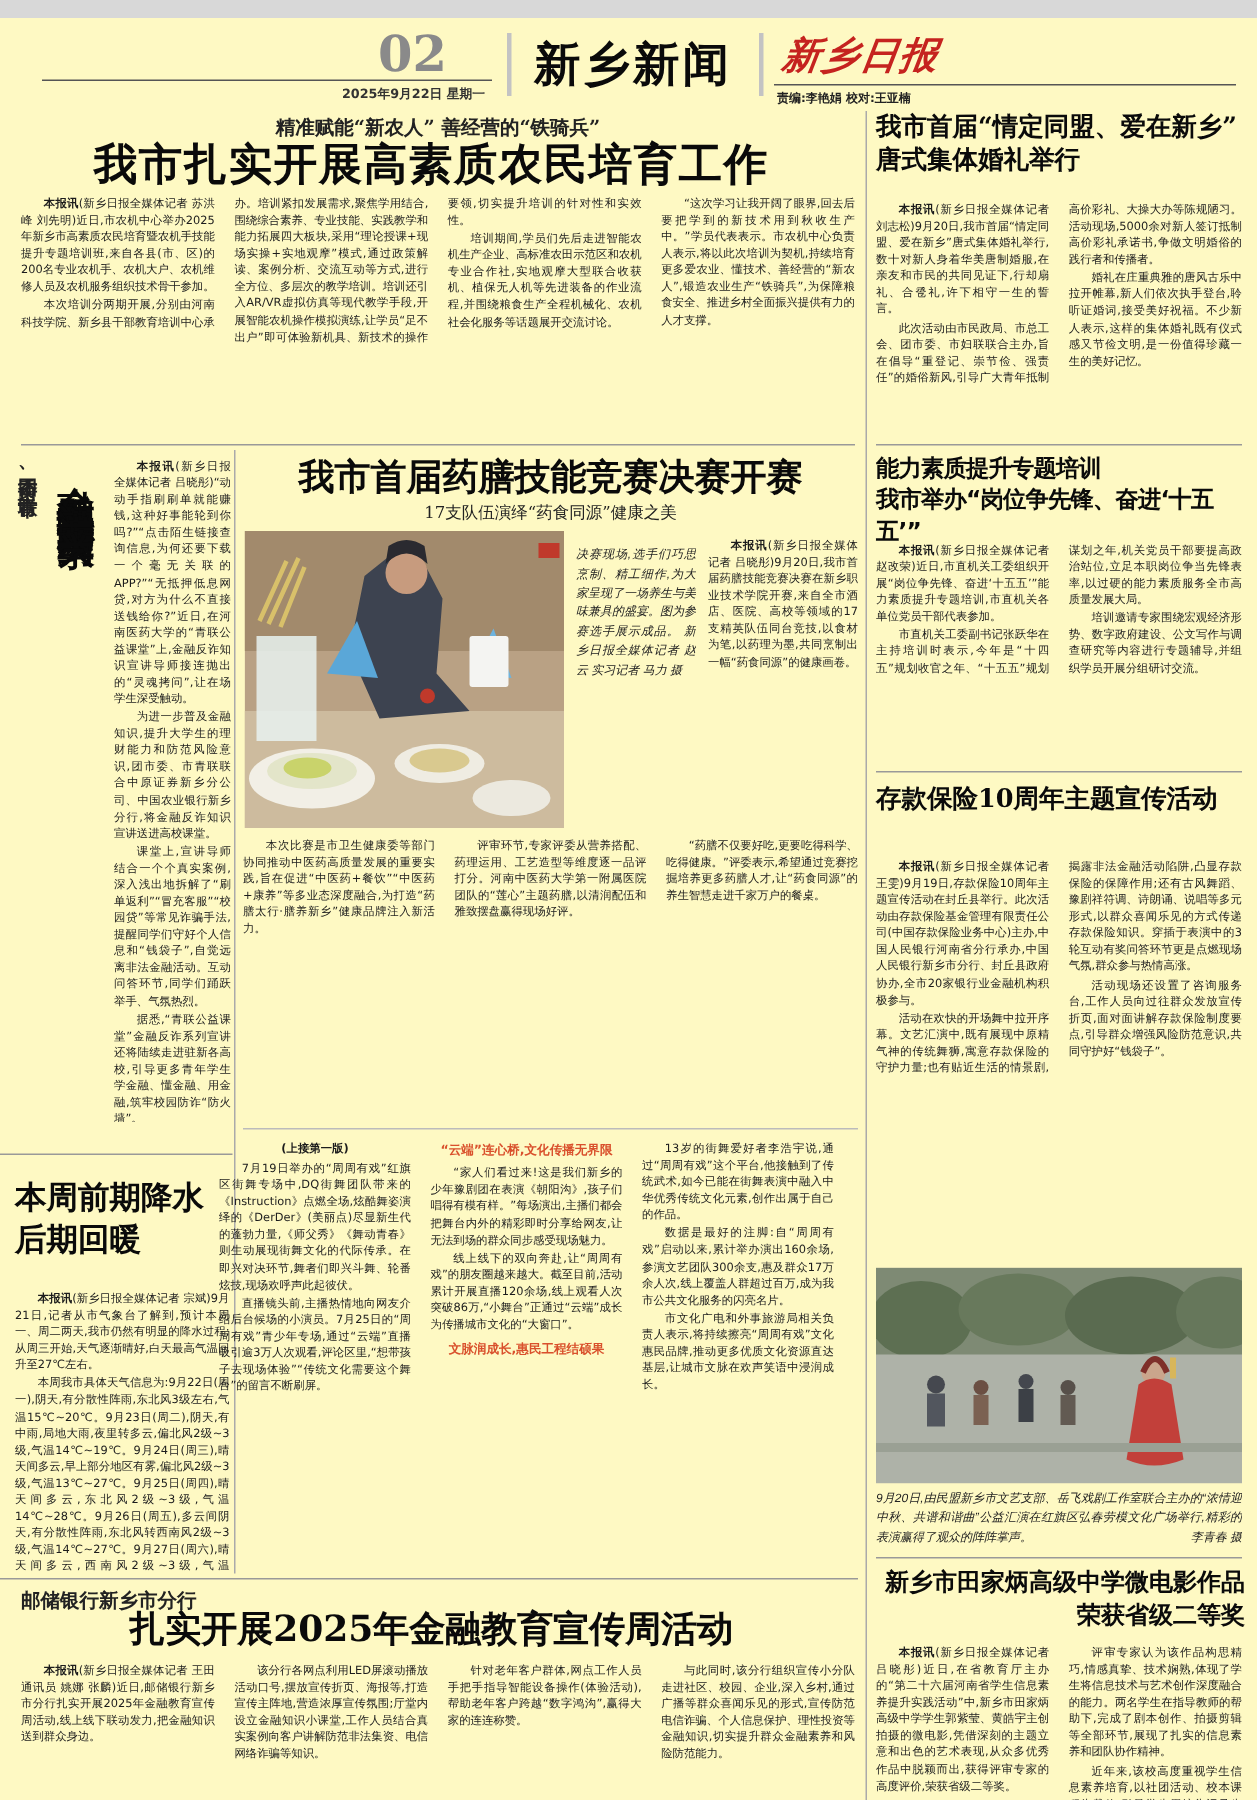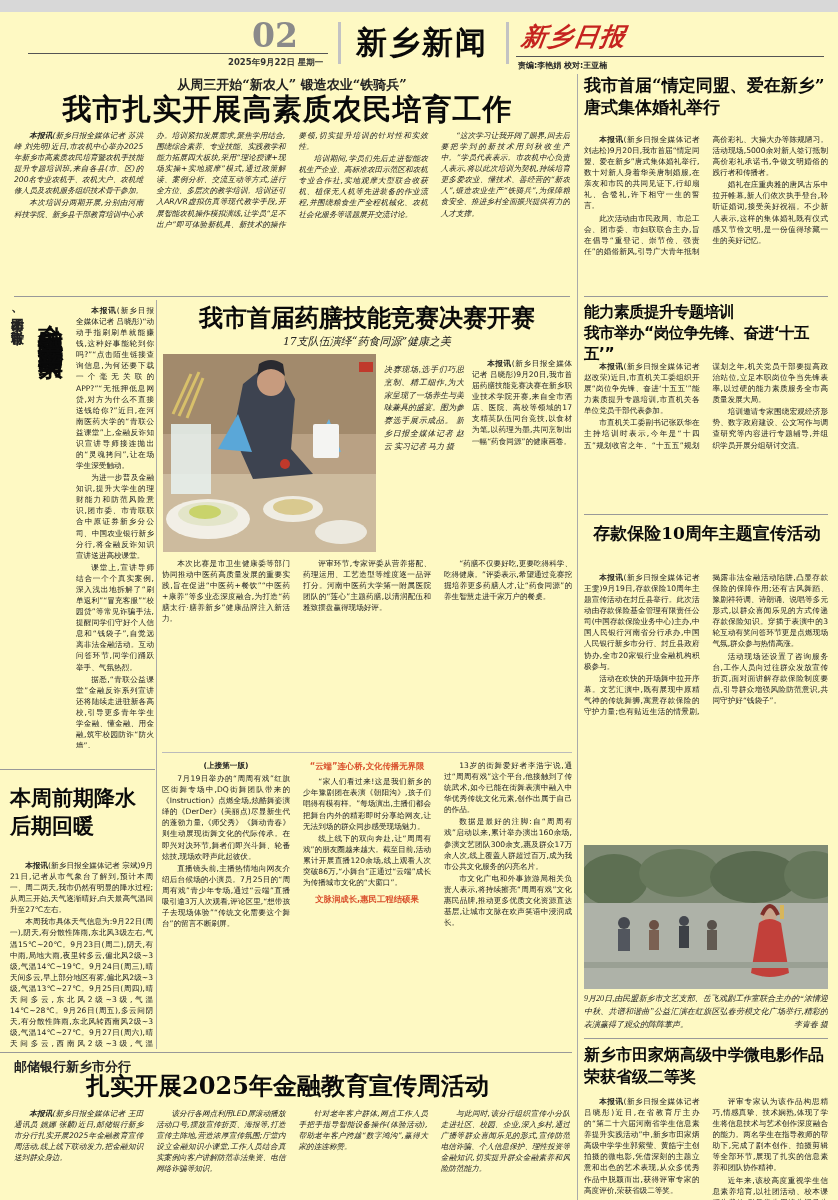--- a/index.html
+++ b/index.html
@@ -10,23 +10,23 @@
   .hl{position:absolute;height:1px;background:#777;}
   .vl{position:absolute;width:1px;background:#aaa;}
   .headline{font-weight:bold;color:#0a0a0a;}
   .center{text-align:center;}
   .body-text{font-size:7.6px;line-height:1.46;text-align:justify;color:#1c1c1c;overflow:hidden;}
   .body-text p{margin:0 0 1px 0;text-indent:2em;}
   .body-text p.subhead{color:#d9502c;font-weight:bold;text-indent:0;text-align:center;font-size:8.4px;margin:5px 0 4px 0;}
   .body-text p.marker{text-indent:0;text-align:center;font-weight:bold;margin-bottom:2px;}
   .cols-2{column-count:2;column-gap:13px;}
   .cols-3{column-count:3;column-gap:13px;}
-  .cols-4{column-count:4;column-gap:13px;font-style:italic;}
+  .cols-4{column-count:4;column-gap:13px;}
   .vertical{writing-mode:vertical-rl;}
-  .caption{font-family:Liberation Serif, serif;font-style:italic;font-size:8px;
+  .caption{font-family:Liberation Sans, sans-serif;font-style:italic;font-size:8px;
            line-height:1.6;text-align:justify;color:#222;overflow:hidden;}
   .photo{position:absolute;overflow:hidden;}
   .photo svg{display:block;width:100%;height:100%;}
 </style>
 </head>
 <body>
 
 <div class="page">
 
   <div class="abs" style="left:0;top:0;width:838px;height:58px;">
@@ -45,21 +45,21 @@
   <div class="vl" style="left:577px;top:62px;height:1134px;"></div>
   <div class="vl" style="left:156px;top:288px;height:749px;"></div>
   <div class="hl" style="left:14px;top:284px;width:556px;background:#999;"></div>
   <div class="hl" style="left:584px;top:284px;width:244px;background:#999;"></div>
   <div class="hl" style="left:584px;top:502px;width:244px;background:#999;"></div>
   <div class="hl" style="left:0px;top:757px;width:155px;background:#999;"></div>
   <div class="hl" style="left:162px;top:740px;width:410px;background:#bbb;"></div>
   <div class="hl" style="left:0px;top:1040px;width:572px;background:#999;"></div>
   <div class="hl" style="left:584px;top:1026px;width:244px;background:#999;"></div>
 
-  <div class="abs serif center" style="left:14px;top:64px;width:556px;font-size:13px;font-weight:bold;color:#222;">从周三开始“新农人” 锻造农业“铁骑兵”</div>
+  <div class="abs serif center" style="left:14px;top:64px;width:556px;font-size:13px;font-weight:bold;color:#222;">精准赋能“新农人” 善经营的“铁骑兵”</div>
   <h1 class="abs headline center" style="left:0px;top:78px;width:575px;margin:0;font-size:29px;letter-spacing:1px;">我市扎实开展高素质农民培育工作</h1>
   <div class="abs body-text cols-4" style="left:14px;top:118px;width:556px;height:164px;">
       <p><b>本报讯</b>(新乡日报全媒体记者 苏洪峰 刘先明)近日,市农机中心举办2025年新乡市高素质农民培育暨农机手技能提升专题培训班,来自各县(市、区)的200名专业农机手、农机大户、农机维修人员及农机服务组织技术骨干参加。</p>
       <p>本次培训分两期开展,分别由河南科技学院、新乡县干部教育培训中心承办。培训紧扣发展需求,聚焦学用结合,围绕综合素养、专业技能、实践教学和能力拓展四大板块,采用“理论授课+现场实操+实地观摩”模式,通过政策解读、案例分析、交流互动等方式,进行全方位、多层次的教学培训。培训还引入AR/VR虚拟仿真等现代教学手段,开展智能农机操作模拟演练,让学员“足不出户”即可体验新机具、新技术的操作要领,切实提升培训的针对性和实效性。</p>
       <p>培训期间,学员们先后走进智能农机生产企业、高标准农田示范区和农机专业合作社,实地观摩大型联合收获机、植保无人机等先进装备的作业流程,并围绕粮食生产全程机械化、农机社会化服务等话题展开交流讨论。</p>
       <p>“这次学习让我开阔了眼界,回去后要把学到的新技术用到秋收生产中。”学员代表表示。市农机中心负责人表示,将以此次培训为契机,持续培育更多爱农业、懂技术、善经营的“新农人”,锻造农业生产“铁骑兵”,为保障粮食安全、推进乡村全面振兴提供有力的人才支撑。</p>
     </div>
 
   <div class="abs serif headline" style="left:584px;top:62px;width:246px;font-size:17px;line-height:1.3;">
     <div>我市首届“情定同盟、爱在新乡”</div>
@@ -74,21 +74,21 @@
   <div class="abs vertical serif" style="left:8px;top:296px;height:170px;font-size:13px;font-weight:bold;color:#222;">团市委、市青联</div>
   <div class="abs vertical serif headline" style="left:34px;top:293px;height:450px;font-size:25px;letter-spacing:2px;">金融反诈知识宣讲走进河南医药大学</div>
   <div class="abs body-text" style="left:76px;top:293px;width:78px;height:443px;">
       <p><b>本报讯</b>(新乡日报全媒体记者 吕晓彤)“动动手指刷刷单就能赚钱,这种好事能轮到你吗?”“点击陌生链接查询信息,为何还要下载一个毫无关联的APP?”“无抵押低息网贷,对方为什么不直接送钱给你?”近日,在河南医药大学的“青联公益课堂”上,金融反诈知识宣讲导师接连抛出的“灵魂拷问”,让在场学生深受触动。</p>
       <p>为进一步普及金融知识,提升大学生的理财能力和防范风险意识,团市委、市青联联合中原证券新乡分公司、中国农业银行新乡分行,将金融反诈知识宣讲送进高校课堂。</p>
       <p>课堂上,宣讲导师结合一个个真实案例,深入浅出地拆解了“刷单返利”“冒充客服”“校园贷”等常见诈骗手法,提醒同学们守好个人信息和“钱袋子”,自觉远离非法金融活动。互动问答环节,同学们踊跃举手、气氛热烈。</p>
       <p>据悉,“青联公益课堂”金融反诈系列宣讲还将陆续走进驻新各高校,引导更多青年学生学金融、懂金融、用金融,筑牢校园防诈“防火墙”。</p>
     </div>
 
   <h2 class="abs serif headline center" style="left:162px;top:290px;width:410px;margin:0;font-size:24px;">我市首届药膳技能竞赛决赛开赛</h2>
-  <div class="abs serif center" style="left:162px;top:322px;width:410px;font-size:11px;color:#222;font-style:italic;">17支队伍演绎“药食同源”健康之美</div>
+  <div class="abs serif center" style="left:162px;top:322px;width:410px;font-size:11px;color:#222;">17支队伍演绎“药食同源”健康之美</div>
 
   <div class="photo" style="left:163px;top:342px;width:213px;height:198px;">
     <svg viewBox="0 0 213 198" preserveAspectRatio="none">
       <rect width="213" height="198" fill="#b9a184"></rect>
       <rect width="213" height="80" fill="#a28a6c"></rect>
       <rect y="120" width="213" height="78" fill="#cdbb9e"></rect>
       <path d="M80 30 L95 18 L120 22 L132 45 L128 95 L150 120 L90 125 L70 80 Z" fill="#3d4350"></path>
       <circle cx="108" cy="28" r="14" fill="#c79b7e"></circle>
       <path d="M94 22 q14 -14 28 0 l-2 -12 q-12 -8 -24 0 Z" fill="#2a2a30"></path>
       <path d="M10 60 l18 -40 M16 62 l20 -44 M24 64 l16 -40" stroke="#d8c06a" stroke-width="3" fill="none"></path>
@@ -122,21 +122,21 @@
   <div class="abs headline" style="left:584px;top:290px;width:248px;font-size:15.5px;line-height:1.35;letter-spacing:-0.5px;">
     <div>能力素质提升专题培训</div>
     <div>我市举办“岗位争先锋、奋进‘十五五’”</div>
   </div>
   <div class="abs body-text cols-2" style="left:584px;top:349px;width:244px;height:148px;">
       <p><b>本报讯</b>(新乡日报全媒体记者 赵改荣)近日,市直机关工委组织开展“岗位争先锋、奋进‘十五五’”能力素质提升专题培训,市直机关各单位党员干部代表参加。</p>
       <p>市直机关工委副书记张跃华在主持培训时表示,今年是“十四五”规划收官之年、“十五五”规划谋划之年,机关党员干部要提高政治站位,立足本职岗位争当先锋表率,以过硬的能力素质服务全市高质量发展大局。</p>
       <p>培训邀请专家围绕宏观经济形势、数字政府建设、公文写作与调查研究等内容进行专题辅导,并组织学员开展分组研讨交流。</p>
     </div>
 
-  <div class="abs serif headline" style="left:584px;top:510px;width:246px;font-size:17px;line-height:1.3;text-align:center;">
+  <div class="abs serif headline" style="left:584px;top:510px;width:246px;font-size:17px;line-height:1.3;">
     <div>存款保险10周年主题宣传活动</div>
   </div>
   <div class="abs body-text cols-2" style="left:584px;top:560px;width:244px;height:266px;">
       <p><b>本报讯</b>(新乡日报全媒体记者 王雯)9月19日,存款保险10周年主题宣传活动在封丘县举行。此次活动由存款保险基金管理有限责任公司(中国存款保险业务中心)主办,中国人民银行河南省分行承办,中国人民银行新乡市分行、封丘县政府协办,全市20家银行业金融机构积极参与。</p>
       <p>活动在欢快的开场舞中拉开序幕。文艺汇演中,既有展现中原精气神的传统舞狮,寓意存款保险的守护力量;也有贴近生活的情景剧,揭露非法金融活动陷阱,凸显存款保险的保障作用;还有古风舞蹈、豫剧祥符调、诗朗诵、说唱等多元形式,以群众喜闻乐见的方式传递存款保险知识。穿插于表演中的3轮互动有奖问答环节更是点燃现场气氛,群众参与热情高涨。</p>
       <p>活动现场还设置了咨询服务台,工作人员向过往群众发放宣传折页,面对面讲解存款保险制度要点,引导群众增强风险防范意识,共同守护好“钱袋子”。</p>
     </div>
 
   <div class="photo" style="left:584px;top:833px;width:244px;height:144px;">
     <svg viewBox="0 0 244 144" preserveAspectRatio="none">
@@ -160,40 +160,40 @@
       <path d="M178 70 q8 -18 16 0" stroke="#7e2f2a" stroke-width="4" fill="none"></path>
       <rect x="196" y="60" width="4" height="14" fill="#d8b65a"></rect>
       <path d="M0 120 h244" stroke="#9aa094" stroke-width="6"></path>
     </svg>
   </div>
   <div class="abs caption" style="left:584px;top:981px;width:244px;height:42px;font-style:italic;">
     <span>9月20日,由民盟新乡市文艺支部、岳飞戏剧工作室联合主办的“浓情迎中秋、共谱和谐曲”公益汇演在红旗区弘春劳模文化广场举行,精彩的表演赢得了观众的阵阵掌声。</span>
     <span style="float:right;">李青春 摄</span>
   </div>
 
-  <div class="abs serif headline" style="left:584px;top:1032px;width:246px;font-size:16px;line-height:1.35;">
+  <div class="abs serif headline" style="left:584px;top:1032px;width:246px;font-size:16px;line-height:1.35;text-align:right;">
     <div>新乡市田家炳高级中学微电影作品</div>
     <div>荣获省级二等奖</div>
   </div>
   <div class="abs body-text cols-2" style="left:584px;top:1084px;width:244px;height:112px;">
       <p><b>本报讯</b>(新乡日报全媒体记者 吕晓彤)近日,在省教育厅主办的“第二十六届河南省学生信息素养提升实践活动”中,新乡市田家炳高级中学学生郭紫莹、黄皓宇主创拍摄的微电影,凭借深刻的主题立意和出色的艺术表现,从众多优秀作品中脱颖而出,获得评审专家的高度评价,荣获省级二等奖。</p>
       <p>评审专家认为该作品构思精巧,情感真挚、技术娴熟,体现了学生将信息技术与艺术创作深度融合的能力。两名学生在指导教师的帮助下,完成了剧本创作、拍摄剪辑等全部环节,展现了扎实的信息素养和团队协作精神。</p>
       <p>近年来,该校高度重视学生信息素养培育,以社团活动、校本课程为载体,引导学生用镜头记录生活、用技术表达创意,在各级各类竞赛中屡获佳绩。</p>
     </div>
 
   <div class="abs headline" style="left:10px;top:772px;width:145px;font-size:21px;line-height:1.35;">
     <div>本周前期降水</div>
     <div>后期回暖</div>
   </div>
   <div class="abs body-text" style="left:10px;top:848px;width:143px;height:188px;">
       <p><b>本报讯</b>(新乡日报全媒体记者 宗斌)9月21日,记者从市气象台了解到,预计本周一、周二两天,我市仍然有明显的降水过程;从周三开始,天气逐渐晴好,白天最高气温回升至27℃左右。</p>
       <p>本周我市具体天气信息为:9月22日(周一),阴天,有分散性阵雨,东北风3级左右,气温15℃~20℃。9月23日(周二),阴天,有中雨,局地大雨,夜里转多云,偏北风2级~3级,气温14℃~19℃。9月24日(周三),晴天间多云,早上部分地区有雾,偏北风2级~3级,气温13℃~27℃。9月25日(周四),晴天间多云,东北风2级~3级,气温14℃~28℃。9月26日(周五),多云间阴天,有分散性阵雨,东北风转西南风2级~3级,气温14℃~27℃。9月27日(周六),晴天间多云,西南风2级~3级,气温16℃~27℃。9月28日(周日),晴天间多云,偏北风2级~3级,气温15℃~28℃。</p>
     </div>
 
-  <div class="abs body-text cols-3" style="left:162px;top:748px;width:410px;height:286px;">
+  <div class="abs body-text cols-3" style="left:146px;top:748px;width:410px;height:286px;">
       <p class="marker">(上接第一版)</p>
       <p>7月19日举办的“周周有戏”红旗区街舞专场中,DQ街舞团队带来的《Instruction》点燃全场,炫酷舞姿演绎的《DerDer》(美丽点)尽显新生代的蓬勃力量,《师父秀》《舞动青春》则生动展现街舞文化的代际传承。在即兴对决环节,舞者们即兴斗舞、轮番炫技,现场欢呼声此起彼伏。</p>
       <p>直播镜头前,主播热情地向网友介绍后台候场的小演员。7月25日的“周周有戏”青少年专场,通过“云端”直播吸引逾3万人次观看,评论区里,“想带孩子去现场体验”“传统文化需要这个舞台”的留言不断刷屏。</p>
       <p class="subhead">“云端”连心桥,文化传播无界限</p>
       <p>“家人们看过来!这是我们新乡的少年豫剧团在表演《朝阳沟》,孩子们唱得有模有样。”每场演出,主播们都会把舞台内外的精彩即时分享给网友,让无法到场的群众同步感受现场魅力。</p>
       <p>线上线下的双向奔赴,让“周周有戏”的朋友圈越来越大。截至目前,活动累计开展直播120余场,线上观看人次突破86万,“小舞台”正通过“云端”成长为传播城市文化的“大窗口”。</p>
       <p class="subhead">文脉润成长,惠民工程结硕果</p>
       <p>13岁的街舞爱好者李浩宇说,通过“周周有戏”这个平台,他接触到了传统武术,如今已能在街舞表演中融入中华优秀传统文化元素,创作出属于自己的作品。</p>
       <p>数据是最好的注脚:自“周周有戏”启动以来,累计举办演出160余场,参演文艺团队300余支,惠及群众17万余人次,线上覆盖人群超过百万,成为我市公共文化服务的闪亮名片。</p>
       <p>市文化广电和外事旅游局相关负责人表示,将持续擦亮“周周有戏”文化惠民品牌,推动更多优质文化资源直达基层,让城市文脉在欢声笑语中浸润成长。</p>

